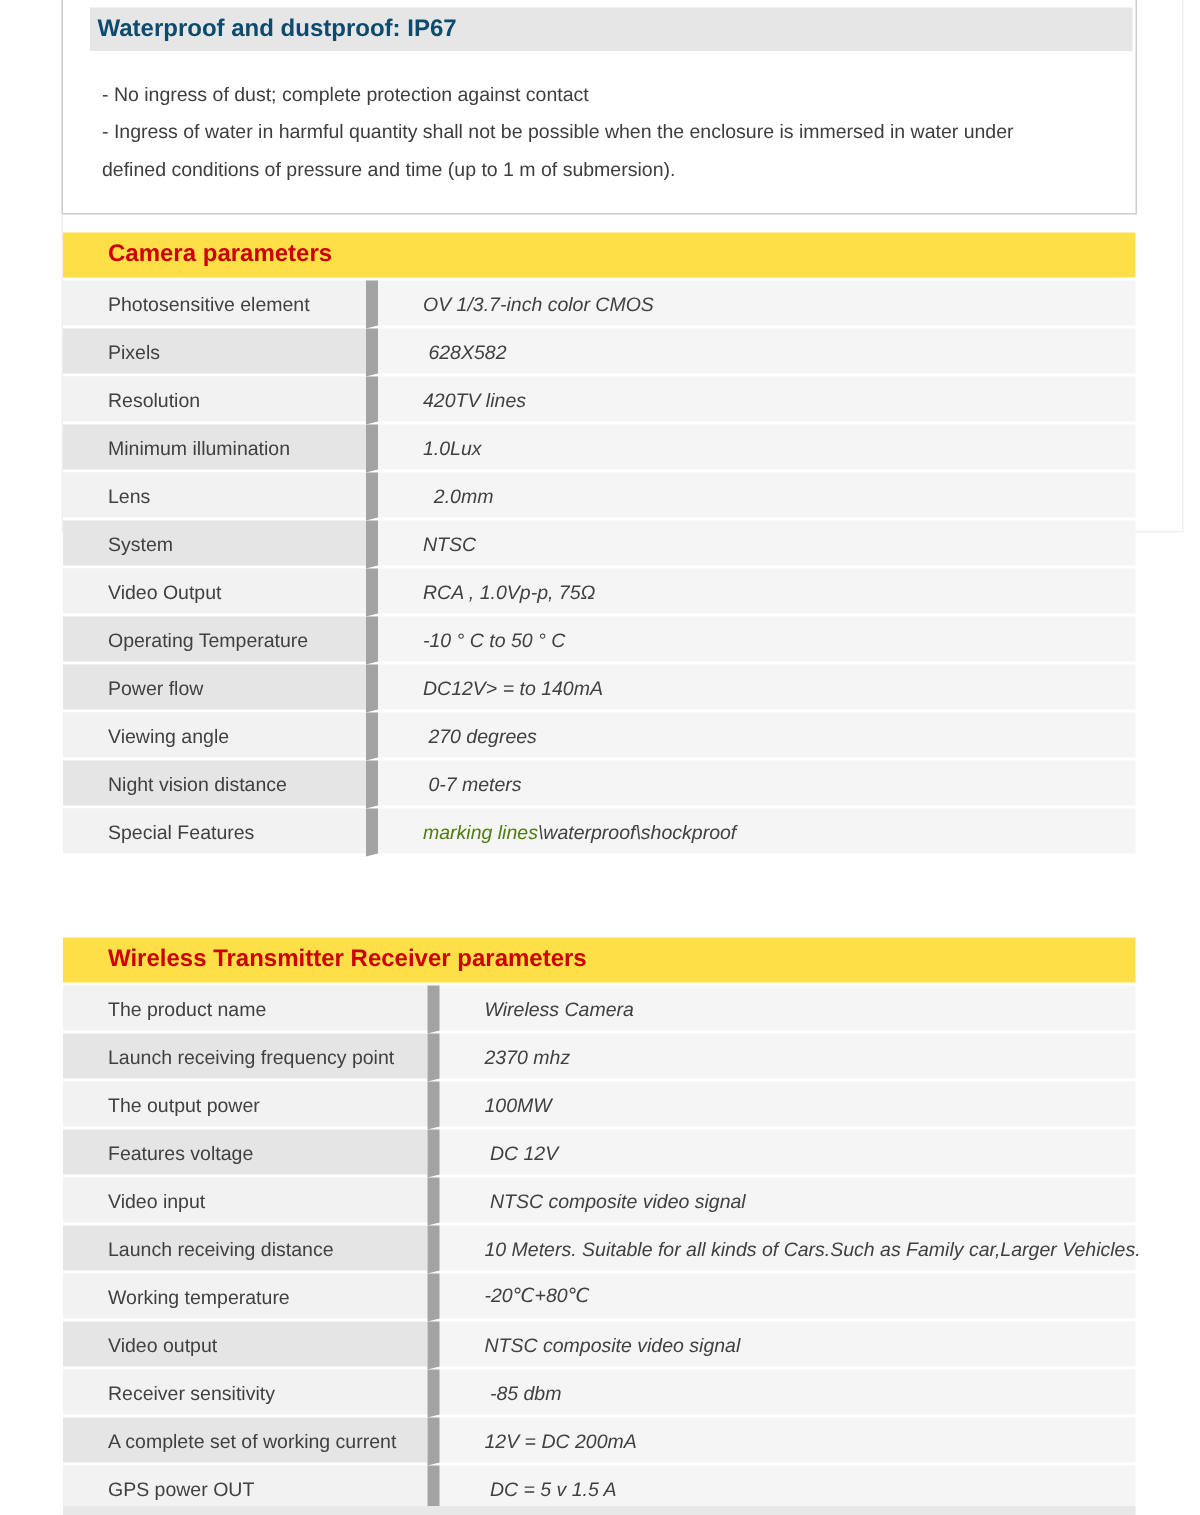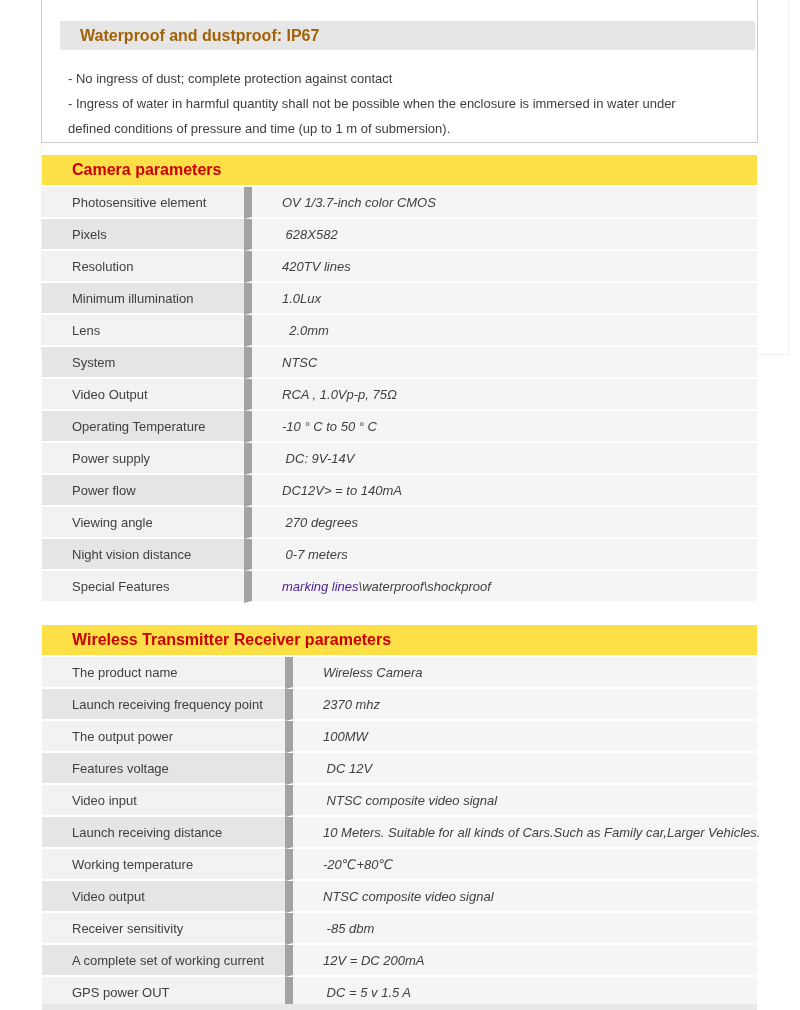--- a/index.html
+++ b/index.html
@@ -12,22 +12,22 @@
   .backdrop{
     position:absolute;left:41px;top:-6px;width:746px;height:359px;
     border:1px solid #f0f0f0;background:#ffffff;z-index:0;
   }
   
   .wp-box{
     position:absolute;left:41px;top:-8px;width:717px;height:151px;
     box-sizing:border-box;border:1px solid #cccccc;background:#ffffff;z-index:2;
   }
   .wp-bar{
-    height:29px;line-height:29px;margin:28px 2px 0 18px;padding-left:20px;
-    background:#e6e6e6;color:#a16207;font-size:16px;font-weight:bold;
+    height:29px;line-height:29px;margin:12px 2px 0 18px;padding-left:5px;
+    background:#e6e6e6;color:#0c4a6e;font-size:16px;font-weight:bold;
   }
   .wp-text{margin:16px 20px 0 26px;font-size:13px;line-height:25px;color:#3d3d3d;}
   .wp-line{white-space:nowrap;}
   
   .section{position:absolute;left:42px;width:715px;z-index:3;}
   .section-camera{top:155px;}
   .section-wireless{top:625px;}
   .sec-bar{
     height:30px;line-height:30px;margin-bottom:2px;padding-left:30px;
     box-sizing:border-box;background:#fde047;color:#cc0000;
@@ -37,21 +37,21 @@
   td{
     box-sizing:border-box;height:32px;vertical-align:middle;
     border-bottom:2px solid #ffffff;font-size:13px;color:#404040;
     padding:0 0 0 30px;overflow:visible;
   }
   td.lbl{background:#f2f2f2;white-space:nowrap;}
   tr.alt td.lbl{background:#e5e5e5;}
   td.val{background:#f5f5f5;border-left:8px solid #a3a3a3;white-space:pre;font-style:italic;}
   .section-camera td.lbl{width:202px;}
   .section-wireless td.lbl{width:243px;}
-  .red-link{color:#4c1d95;cursor:pointer;}
+  .red-link{color:#4d7c0f;cursor:pointer;}
   
   .bottom-bar{
     position:absolute;left:42px;top:1004px;width:715px;height:30px;
     background:#e8e8e8;z-index:3;
   }
 </style>
 </head>
 <body>
 
 <div class="backdrop"></div>
@@ -93,24 +93,20 @@
         <td class="lbl">System</td>
         <td class="val">NTSC</td>
       </tr>
       <tr>
         <td class="lbl">Video Output</td>
         <td class="val">RCA , 1.0Vp-p, 75Ω</td>
       </tr>
       <tr class="alt">
         <td class="lbl">Operating Temperature</td>
         <td class="val">-10 ° C to 50 ° C</td>
-      </tr>
-      <tr>
-        <td class="lbl">Power supply</td>
-        <td class="val"> DC: 9V-14V</td>
       </tr>
       <tr class="alt">
         <td class="lbl">Power flow</td>
         <td class="val">DC12V&gt; = to 140mA</td>
       </tr>
       <tr>
         <td class="lbl">Viewing angle</td>
         <td class="val"> 270 degrees</td>
       </tr>
       <tr class="alt">

